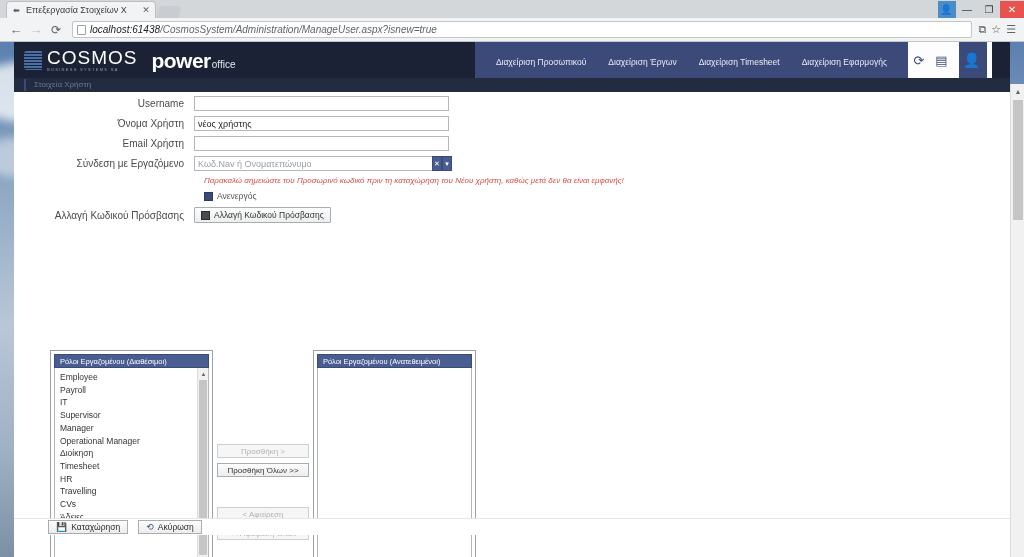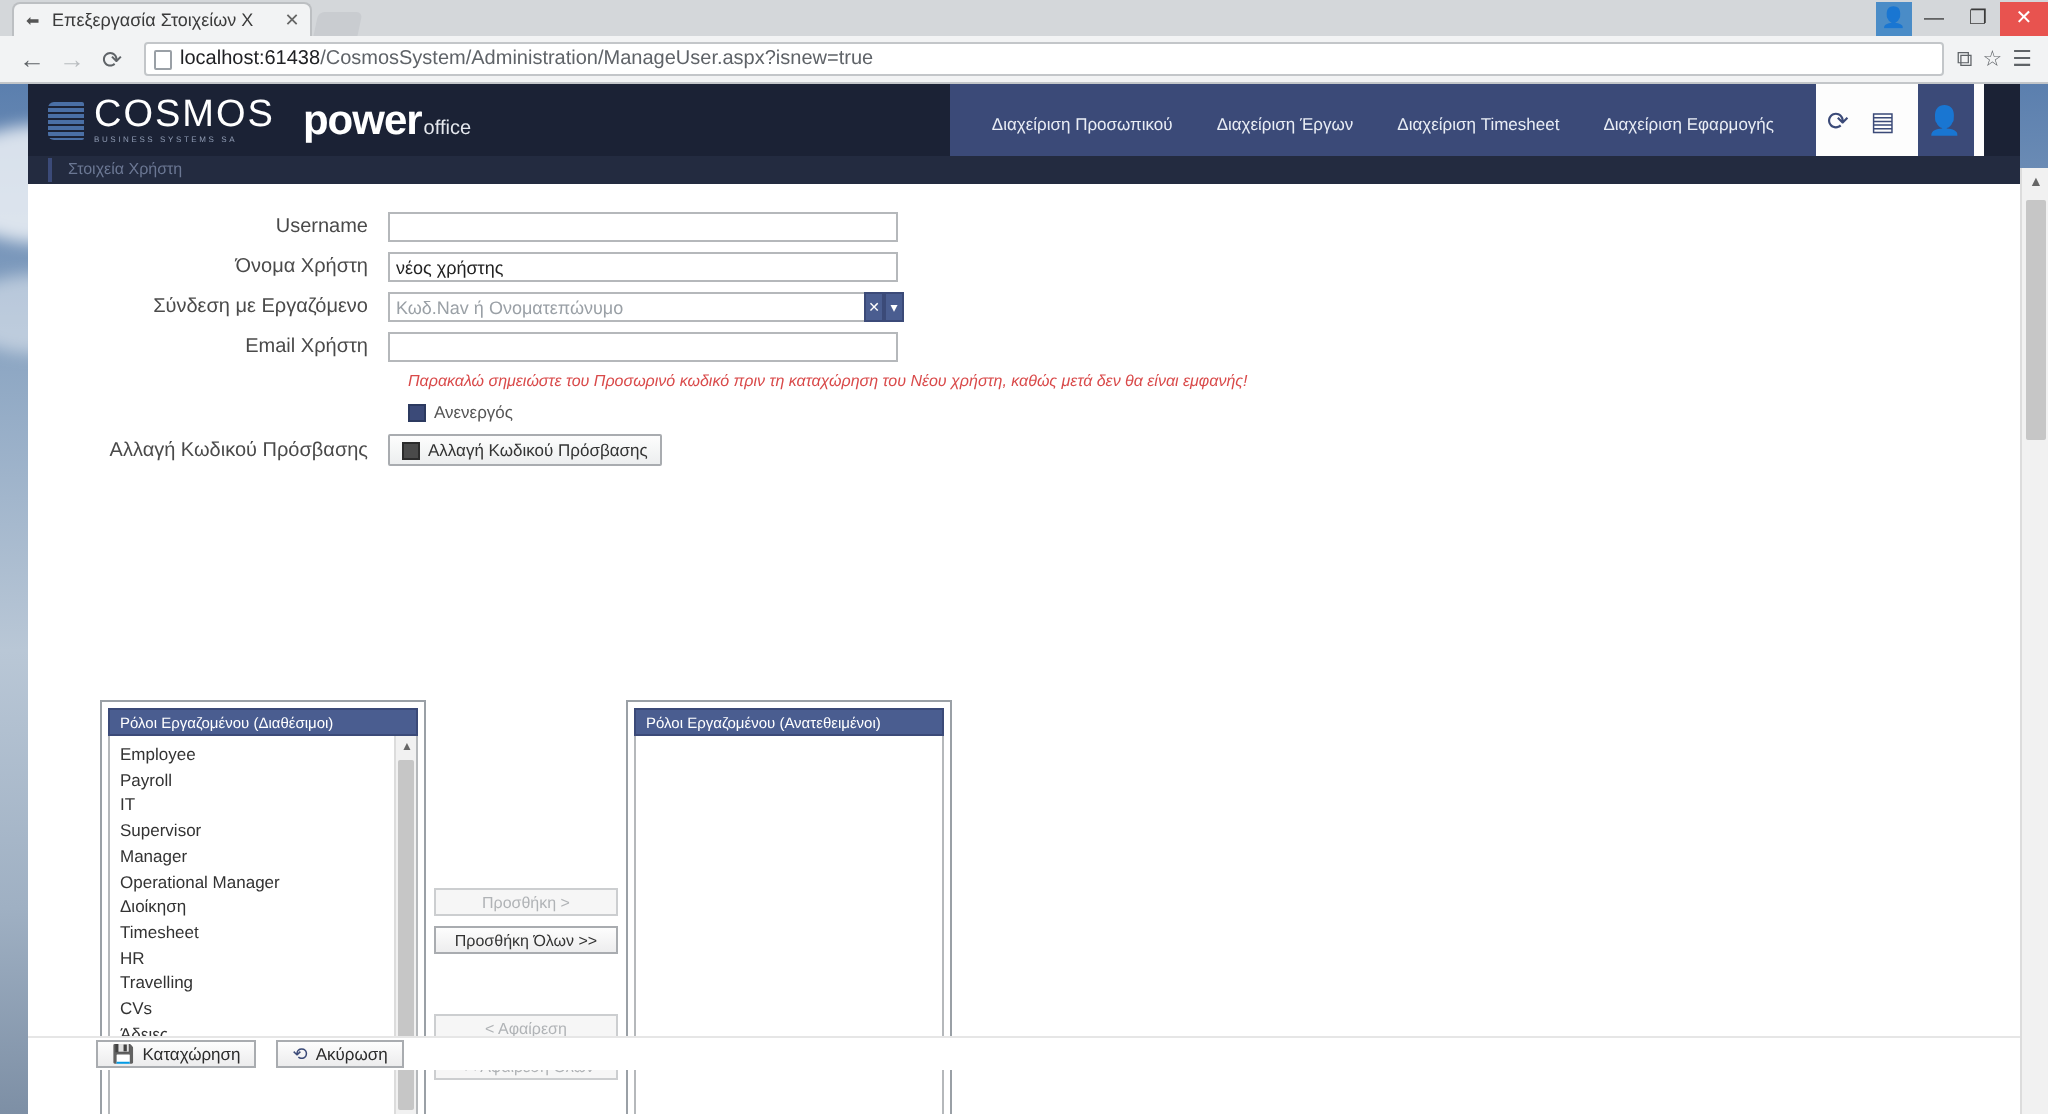--- a/index.html
+++ b/index.html
@@ -58,21 +58,21 @@
     border-bottom: 1px solid #c3c6c9;
     display: flex; align-items: center; padding: 0 6px;
   }
   .navbtn { width: 20px; text-align:center; font-size: 13px; color: #5f6367; }
   .navbtn.fwd { color: #b9bcbf; }
   .navbtn.reload { font-size: 12px; }
   .omnibox {
     flex: 1 1 auto; height: 17px; margin: 0 6px;
     background: #fff; border: 1px solid #c3c6c9; border-radius: 2px;
     display: flex; align-items: center; padding: 0 4px;
-    font-size: 10px; color: #202124; overflow: hidden; white-space: nowrap;
+    font-size: 10px; color: #202124; overflow: hidden; white-space: nowrap; font-style: italic;
   }
   .omni-icon { width: 9px; height:10px; border:1px solid #9aa0a6; border-radius:1px;
                margin-right: 4px; flex:0 0 9px; background:#fff; }
   .omni-host { color: #202124; }
   .omni-path { color: #5f6368; }
   .tb-right { display: flex; align-items: center; gap: 5px; padding-right: 2px; }
   .tb-icon { font-size: 11px; color: #5f6367; }
 
   
   .viewport {
@@ -339,46 +339,46 @@
         </div>
         <div class="hdr-rightfill"></div>
       </div>
 
 
       <div class="tabband">
         <span class="apptab">Στοιχεία Χρήστη</span>
       </div>
 
       <div class="formarea">
-        <div style="padding-top:14px;">
+        <div style="padding-top:4px;">
 
           <div class="frow">
             <div class="flabel">Username</div>
             <input class="finput" type="text" value="" style="">
           </div>
 
           <div class="frow">
             <div class="flabel">Όνομα Χρήστη</div>
             <input class="finput" type="text" value="νέος χρήστης" style="">
+          </div>
+
+          <div class="frow">
+            <div class="flabel">Email Χρήστη</div>
+            <input class="finput" type="text" value="" style="">
           </div>
 
           <div class="frow">
             <div class="flabel">Σύνδεση με Εργαζόμενο</div>
             <div class="combo">
               <input class="finput" type="text" placeholder="Κωδ.Nav ή Ονοματεπώνυμο" style="">
               <div class="combo-btns">
                 <div class="combo-btn">✕</div>
                 <div class="combo-btn">▾</div>
               </div>
             </div>
-          </div>
-
-          <div class="frow">
-            <div class="flabel">Email Χρήστη</div>
-            <input class="finput" type="text" value="" style="">
           </div>
 
 
           <div class="hint">Παρακαλώ σημειώστε του Προσωρινό κωδικό πριν τη καταχώρηση του Νέου χρήστη, καθώς μετά δεν θα είναι εμφανής!</div>
 
           <div class="checkrow">
             <span class="cbox"></span>
             <span class="clabel">Ανενεργός</span>
           </div>
 

